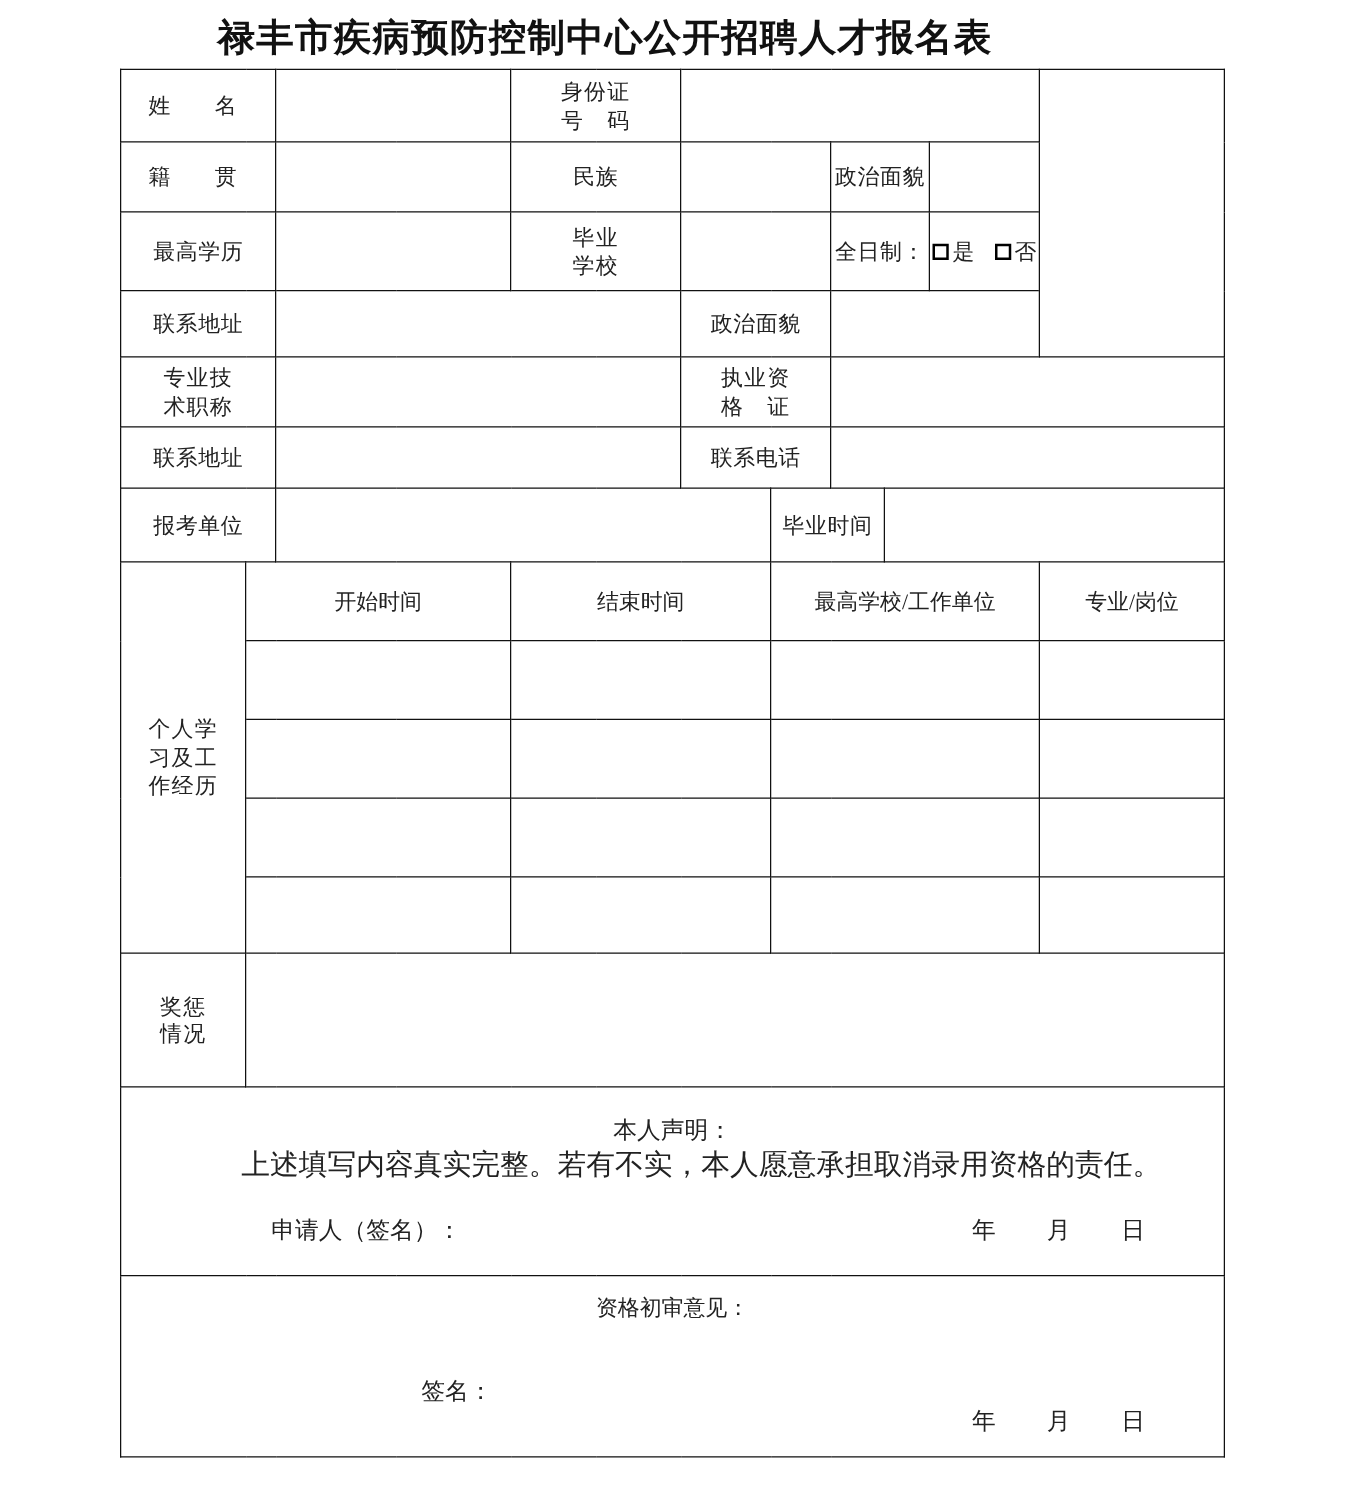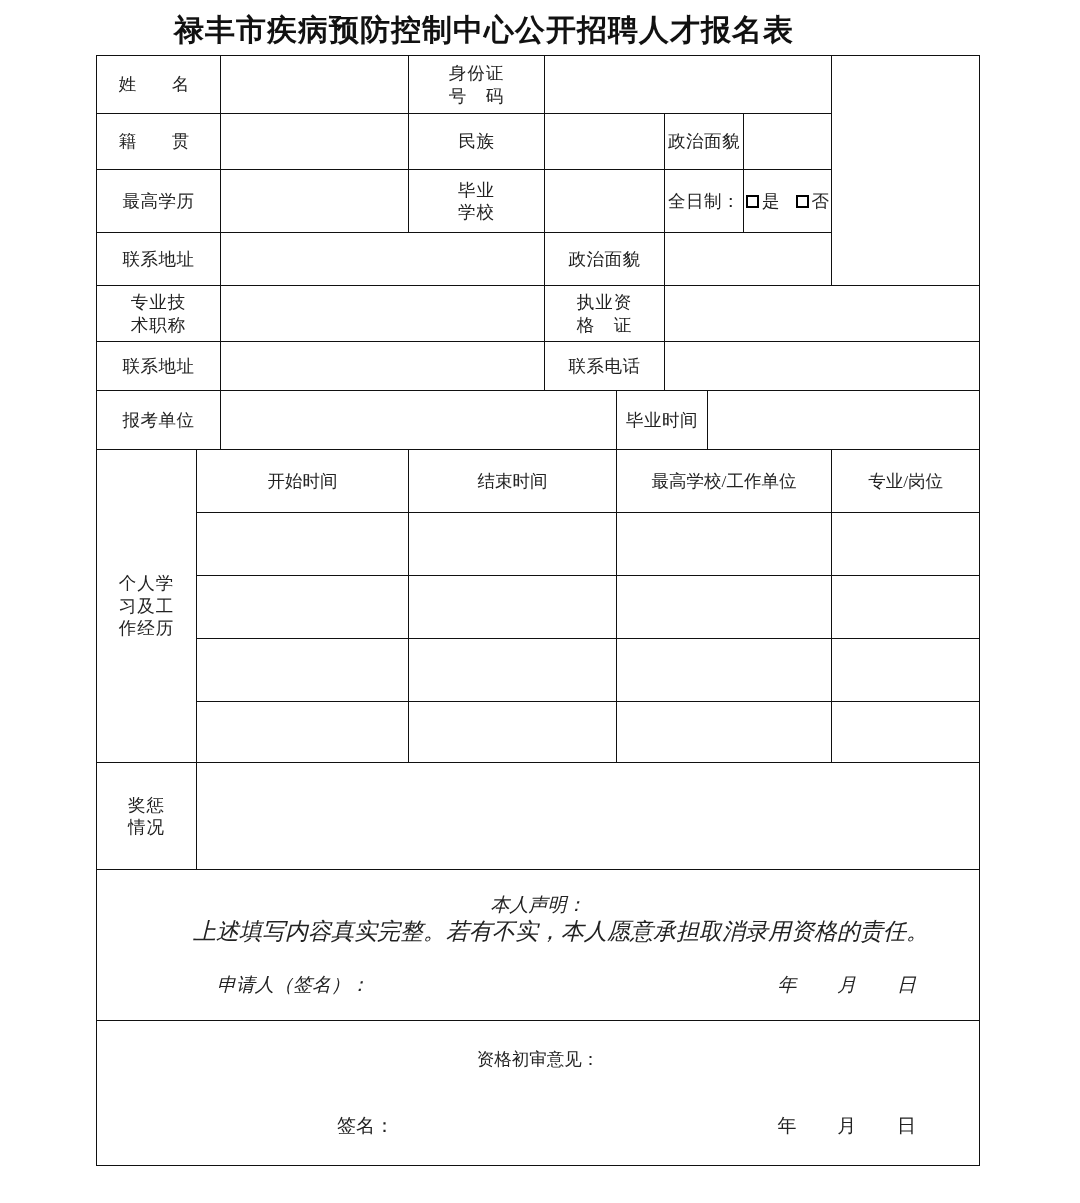--- a/index.html
+++ b/index.html
@@ -100,21 +100,20 @@
   .exp-head {
     font-size: 17.5px;
   }
 
   
   .decl-cell {
     text-align: left;
     padding: 14px 16px 10px 16px;
     font-size: 19px;
     line-height: 1.75;
-    font-style: italic;
   }
   .decl-title {
     font-size: 19px;
   }
   .decl-body {
     text-indent: 2em;
     font-size: 23px;
   }
   .sign-line {
     display: flex;
@@ -139,20 +138,21 @@
     padding: 20px 16px 18px 16px;
     font-size: 19px;
     line-height: 1.7;
   }
   .review-sign {
     display: flex;
     align-items: baseline;
     margin-top: 44px;
     padding-left: 240px;
     font-size: 19px;
+    flex-direction: column;
   }
 </style>
 </head>
 <body>
 
 <div class="page">
 
   <div class="doc-title">禄丰市疾病预防控制中心公开招聘人才报名表</div>
 
   <table class="form-table">

